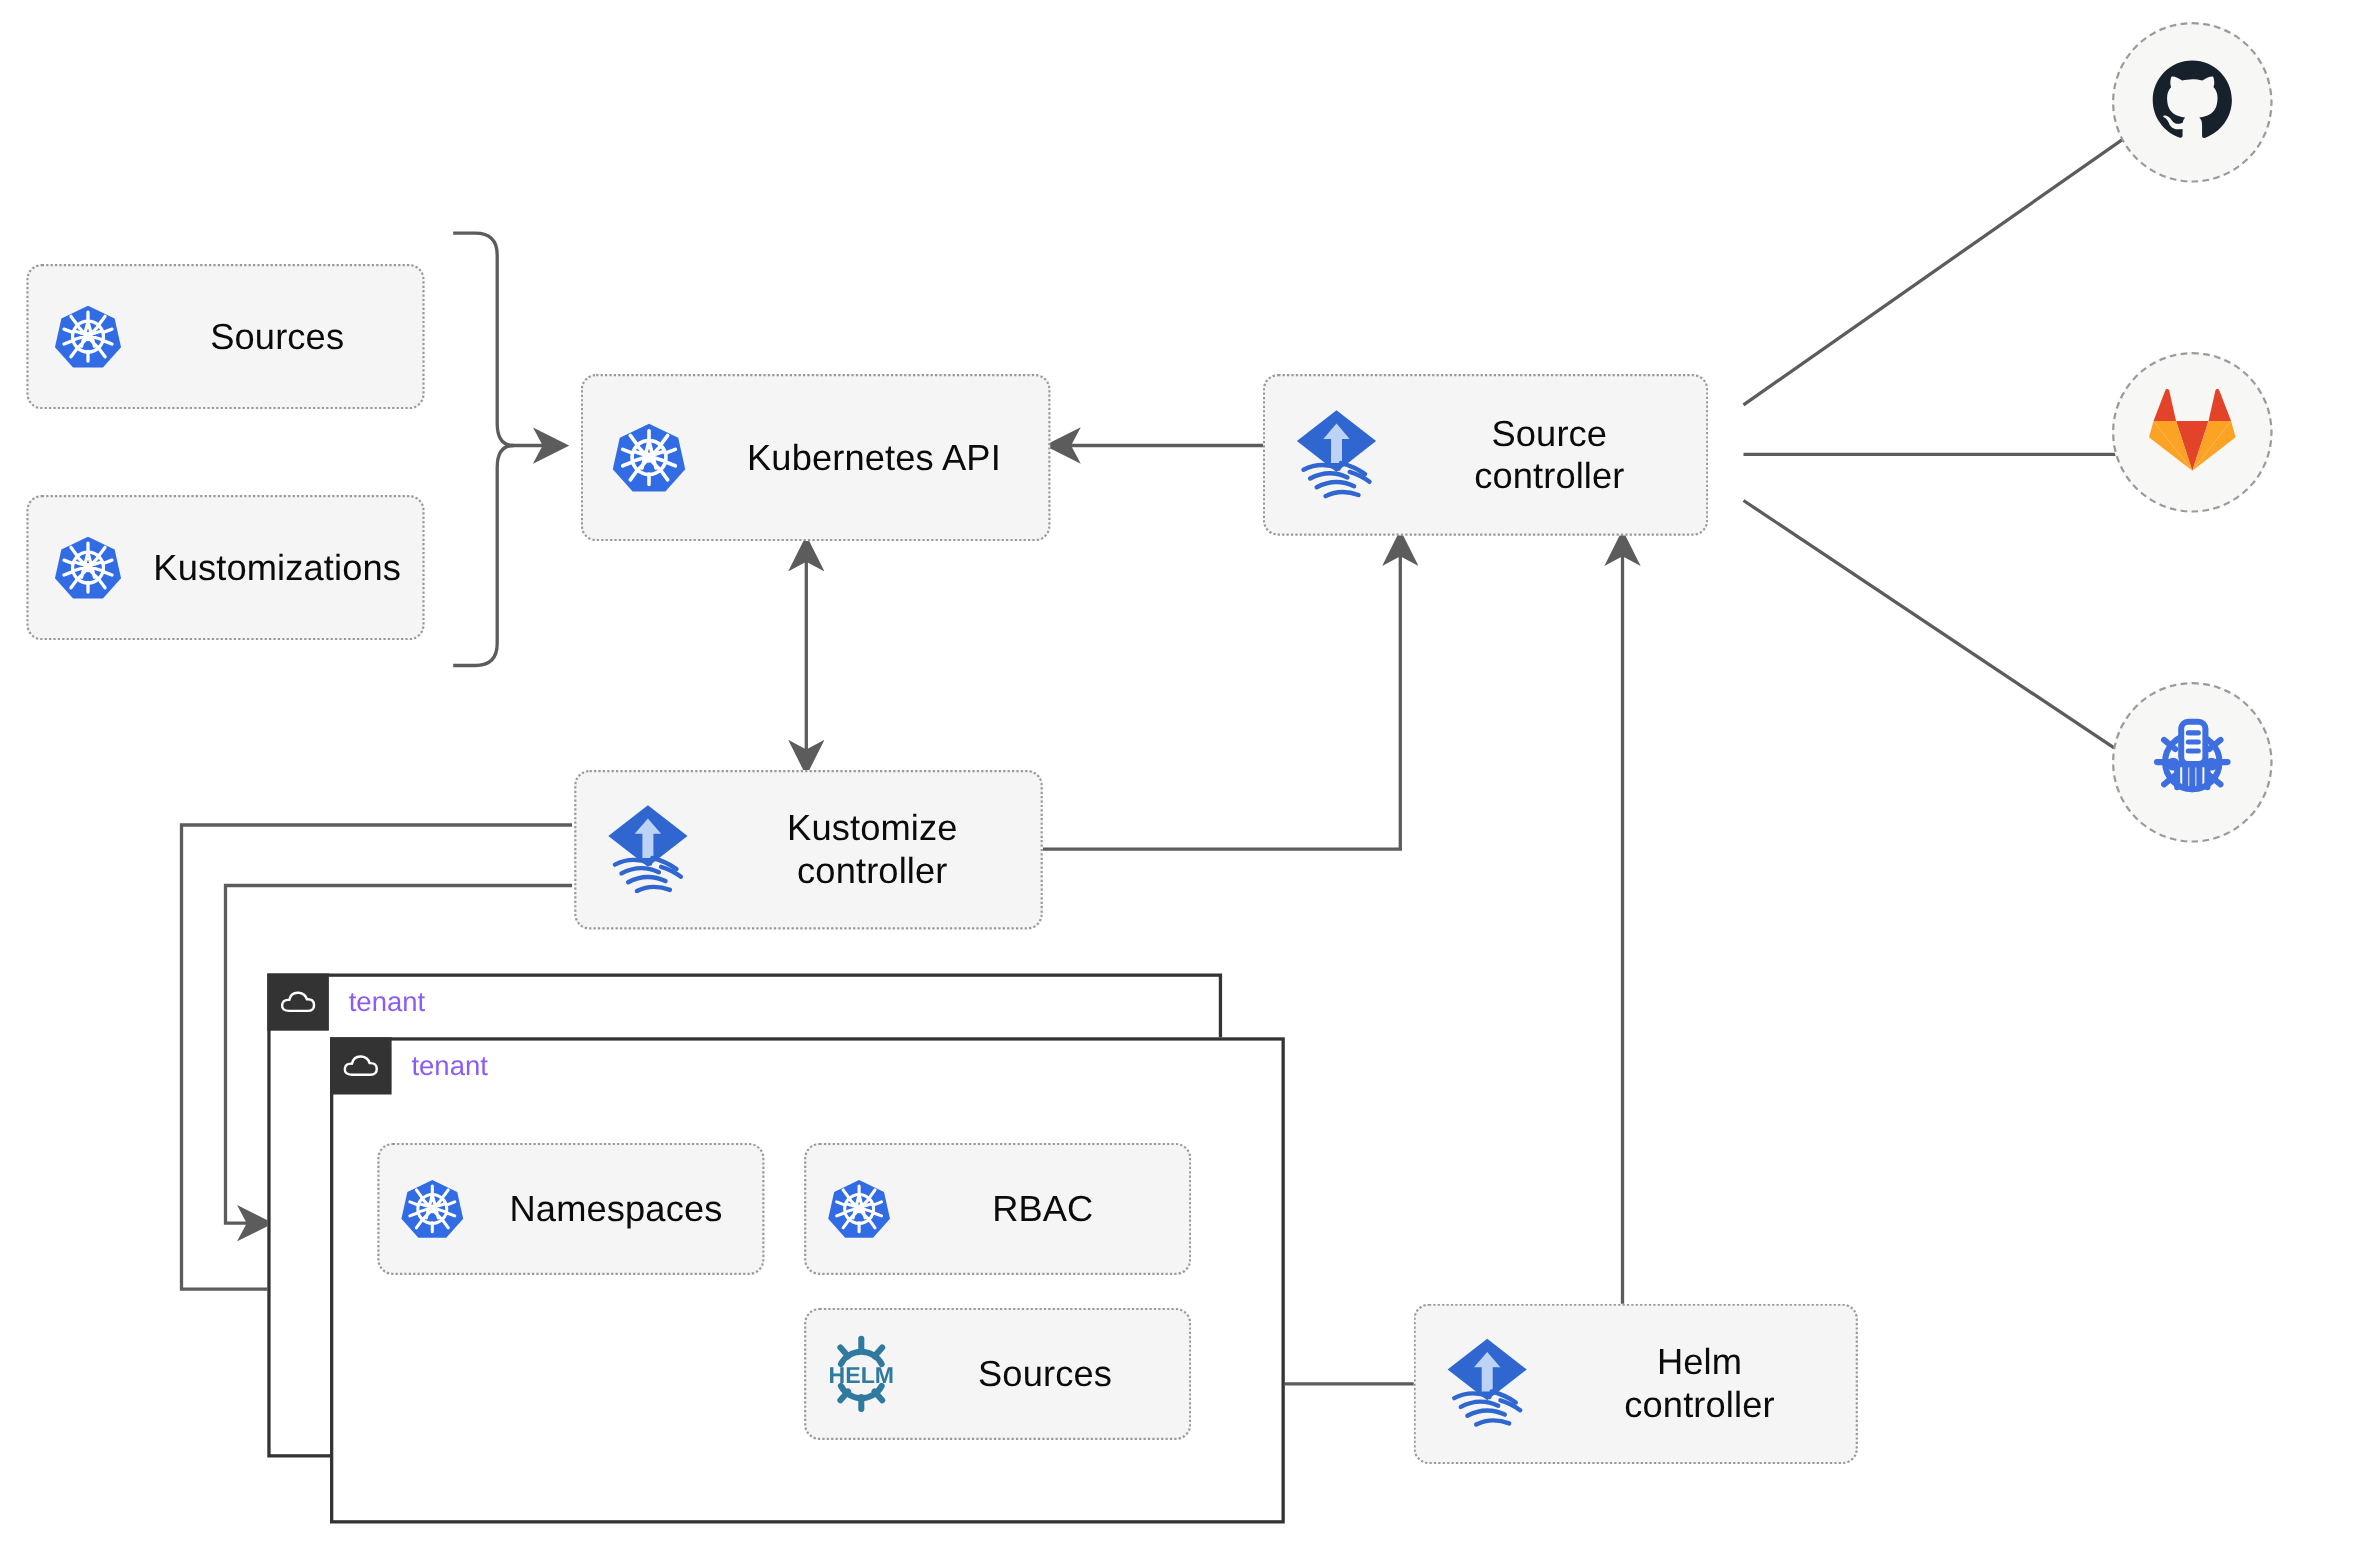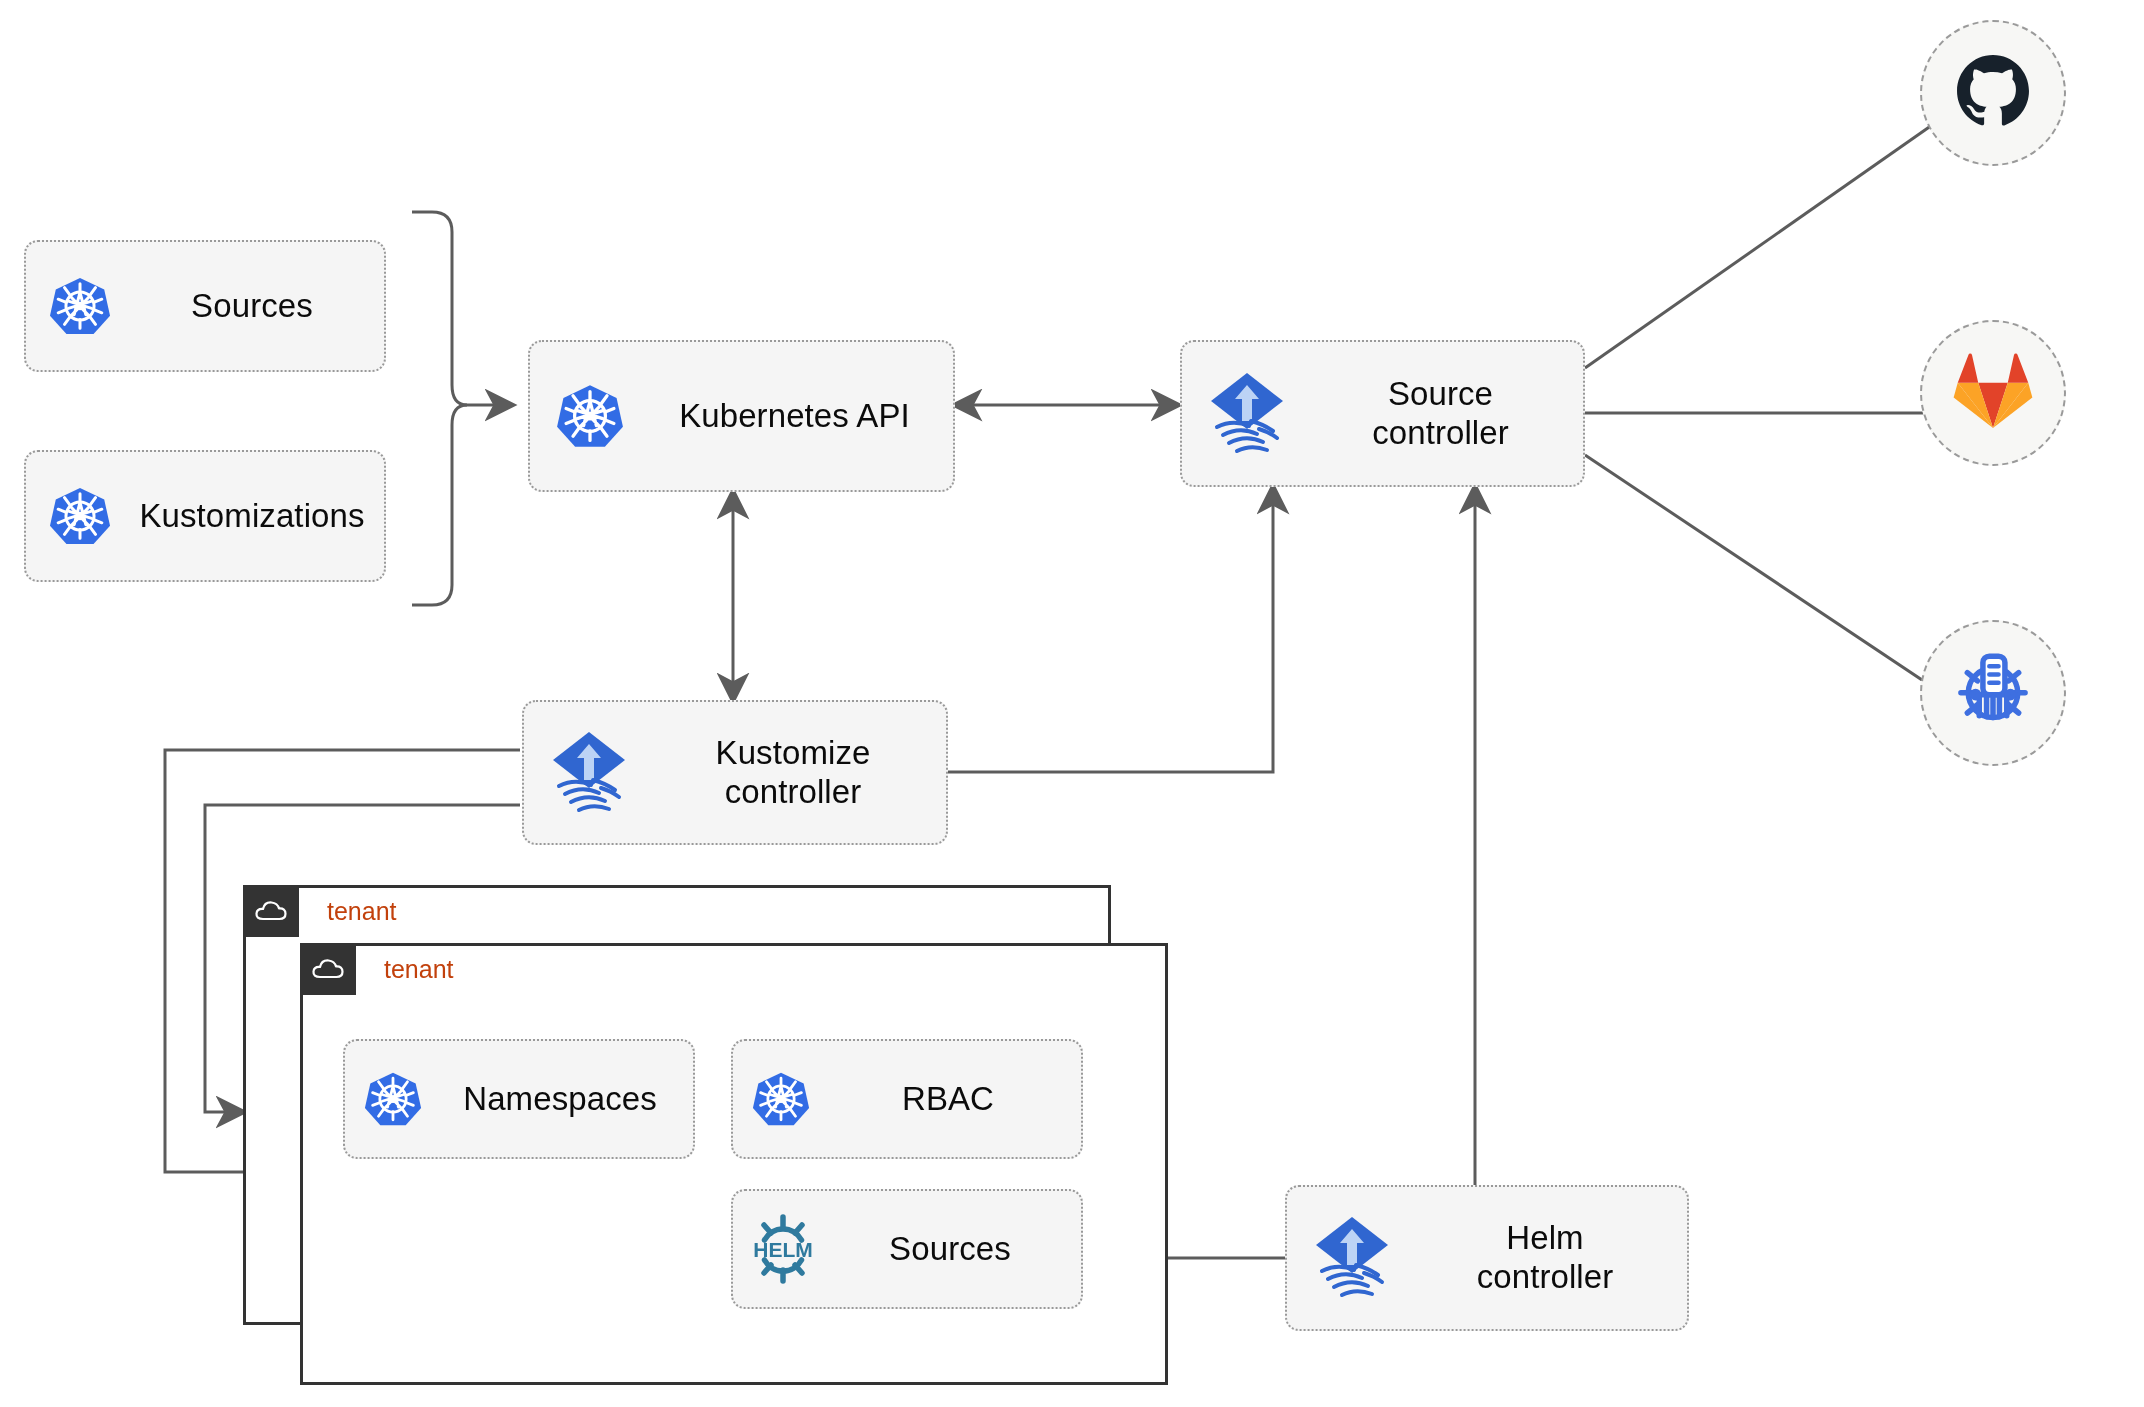--- a/index.html
+++ b/index.html
@@ -24,21 +24,21 @@
   }
 
   
   .tenant{
     position:absolute;background:#ffffff;border:3px solid #333;box-sizing:border-box;
   }
   .tenant-hdr{
     position:absolute;left:-3px;top:-3px;height:52px;display:flex;align-items:center;
   }
   .tenant-hdr .sq{width:56px;height:52px;background:#333;display:flex;align-items:center;justify-content:center;}
-  .tenant-hdr .nm{padding-left:28px;font-size:25px;color:#c2410c;}
+  .tenant-hdr .nm{padding-left:18px;font-size:25px;color:#8b5cf6;}
 
   
   .circ{
     position:absolute;width:146px;height:146px;border-radius:50%;
     background:#f7f7f5;border:2.5px dashed #9a9a9a;
     display:flex;align-items:center;justify-content:center;box-sizing:border-box;
   }
 </style>
 </head>
 <body>
@@ -123,21 +123,21 @@
                    M54.5 25 L46.2 28.2 M17.8 35.8 L9.5 39
                    M16 51 L21.5 43.5 M42.5 20.5 L48 13 M48 51 L42.5 43.5 M21.5 20.5 L16 13"></path>
           <path d="M32 18 L26 41 M32 18 L38 41 M20 27 L44 34.5 M44 27 L20 34.5 M22 43 L42 22 M42 43 L22 22"></path>
         </g>
         <circle cx="32" cy="32" r="4.3" fill="#fff"></circle>
       </svg>
     </span>
     <span class="lbl">Kubernetes API</span>
   </div>
 
-  <div class="card" style="left:1180px;top:340px;width:405px;height:147px;">
+  <div class="card" style="left:1148px;top:340px;width:405px;height:147px;">
     <span class="ico" style="width:130px;">
       <svg width="80" height="86" viewBox="0 0 80 86">
         <polygon points="40,2 76,30 40,58 4,30" fill="#3066D0"></polygon>
         <path d="M40 14 L52 28 L45 28 L45 50 L35 50 L35 28 L28 28 Z" fill="#BCD3F5"></path>
         <g stroke="#3066D0" stroke-width="4" fill="none" stroke-linecap="round">
           <path d="M10 56 Q26 48 42 55"></path>
           <path d="M16 64 Q33 55 50 63"></path>
           <path d="M22 72 Q39 63 56 71"></path>
           <path d="M30 80 Q44 73 60 79"></path>
           <path d="M44 50 Q56 53 66 60"></path>

